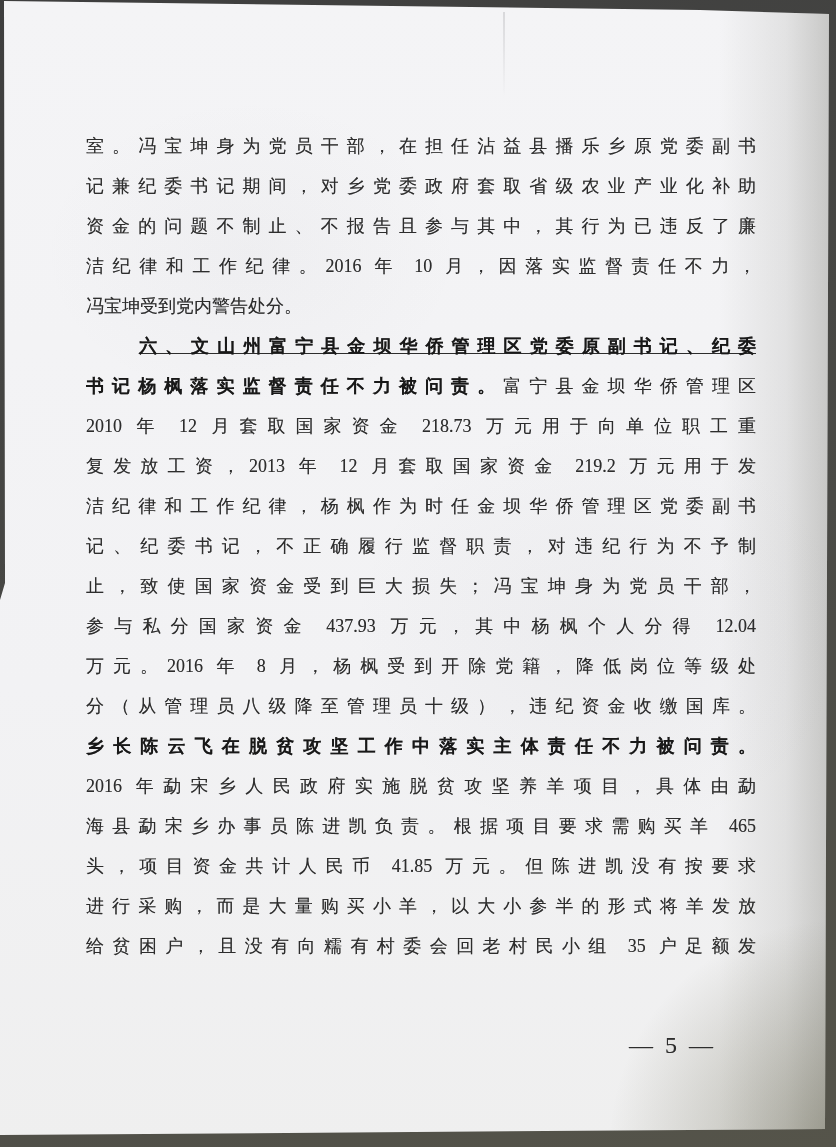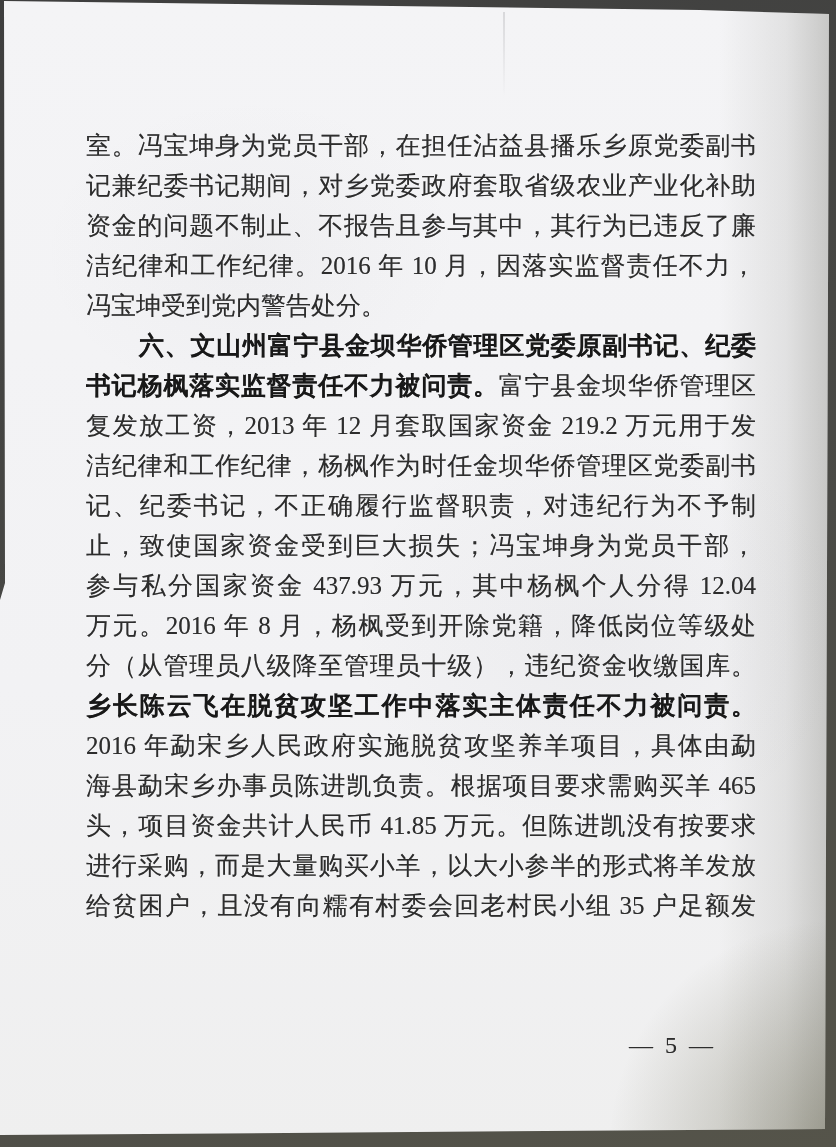--- a/index.html
+++ b/index.html
@@ -51,33 +51,34 @@
   #text-block {
     position: absolute;
     left: 86px;
     top: 126px;
     width: 670px;
     color: #2d2d2d;
   }
   .line {
     height: 40px;
     line-height: 40px;
-    font-size: 25px;
+    font-size: 18px;
     white-space: nowrap;
     text-align: justify;
     text-align-last: justify;
     overflow: hidden;
     text-shadow: 0 0 0.5px rgba(40,40,40,0.45);
   }
   .line.no-just {
     text-align: right;
     text-align-last: left;
   }
   .line.indent {
     padding-left: 53px;
+    text-decoration: underline;
   }
   .seg { font-weight: normal; }
   .seg.b {
     font-family: "DejaVu Sans", "Liberation Sans", sans-serif;
     font-weight: 700;
     color: #181818;
     text-shadow: 0 0 0.6px rgba(10,10,10,0.6);
   }
   #page-number {
     position: absolute;
@@ -99,20 +100,21 @@
   <div id="paper-shade"></div>
   <div id="crease"></div>
   <div id="text-block">
       <div class="line"><span class="seg">室。冯宝坤身为党员干部，在担任沾益县播乐乡原党委副书</span></div>
       <div class="line"><span class="seg">记兼纪委书记期间，对乡党委政府套取省级农业产业化补助</span></div>
       <div class="line"><span class="seg">资金的问题不制止、不报告且参与其中，其行为已违反了廉</span></div>
       <div class="line"><span class="seg">洁纪律和工作纪律。2016 年 10 月，因落实监督责任不力，</span></div>
       <div class="line no-just"><span class="seg">冯宝坤受到党内警告处分。</span></div>
       <div class="line indent"><span class="seg b">六、文山州富宁县金坝华侨管理区党委原副书记、纪委</span></div>
       <div class="line"><span class="seg b">书记杨枫落实监督责任不力被问责。</span><span class="seg">富宁县金坝华侨管理区</span></div>
+      <div class="line"><span class="seg">2010 年 12 月套取国家资金 218.73 万元用于向单位职工重</span></div>
       <div class="line"><span class="seg">复发放工资，2013 年 12 月套取国家资金 219.2 万元用于发</span></div>
       <div class="line"><span class="seg">洁纪律和工作纪律，杨枫作为时任金坝华侨管理区党委副书</span></div>
       <div class="line"><span class="seg">记、纪委书记，不正确履行监督职责，对违纪行为不予制</span></div>
       <div class="line"><span class="seg">止，致使国家资金受到巨大损失；冯宝坤身为党员干部，</span></div>
       <div class="line"><span class="seg">参与私分国家资金 437.93 万元，其中杨枫个人分得 12.04</span></div>
       <div class="line"><span class="seg">万元。2016 年 8 月，杨枫受到开除党籍，降低岗位等级处</span></div>
       <div class="line"><span class="seg">分（从管理员八级降至管理员十级），违纪资金收缴国库。</span></div>
       <div class="line"><span class="seg b">乡长陈云飞在脱贫攻坚工作中落实主体责任不力被问责。</span></div>
       <div class="line"><span class="seg">2016 年勐宋乡人民政府实施脱贫攻坚养羊项目，具体由勐</span></div>
       <div class="line"><span class="seg">海县勐宋乡办事员陈进凯负责。根据项目要求需购买羊 465</span></div>

